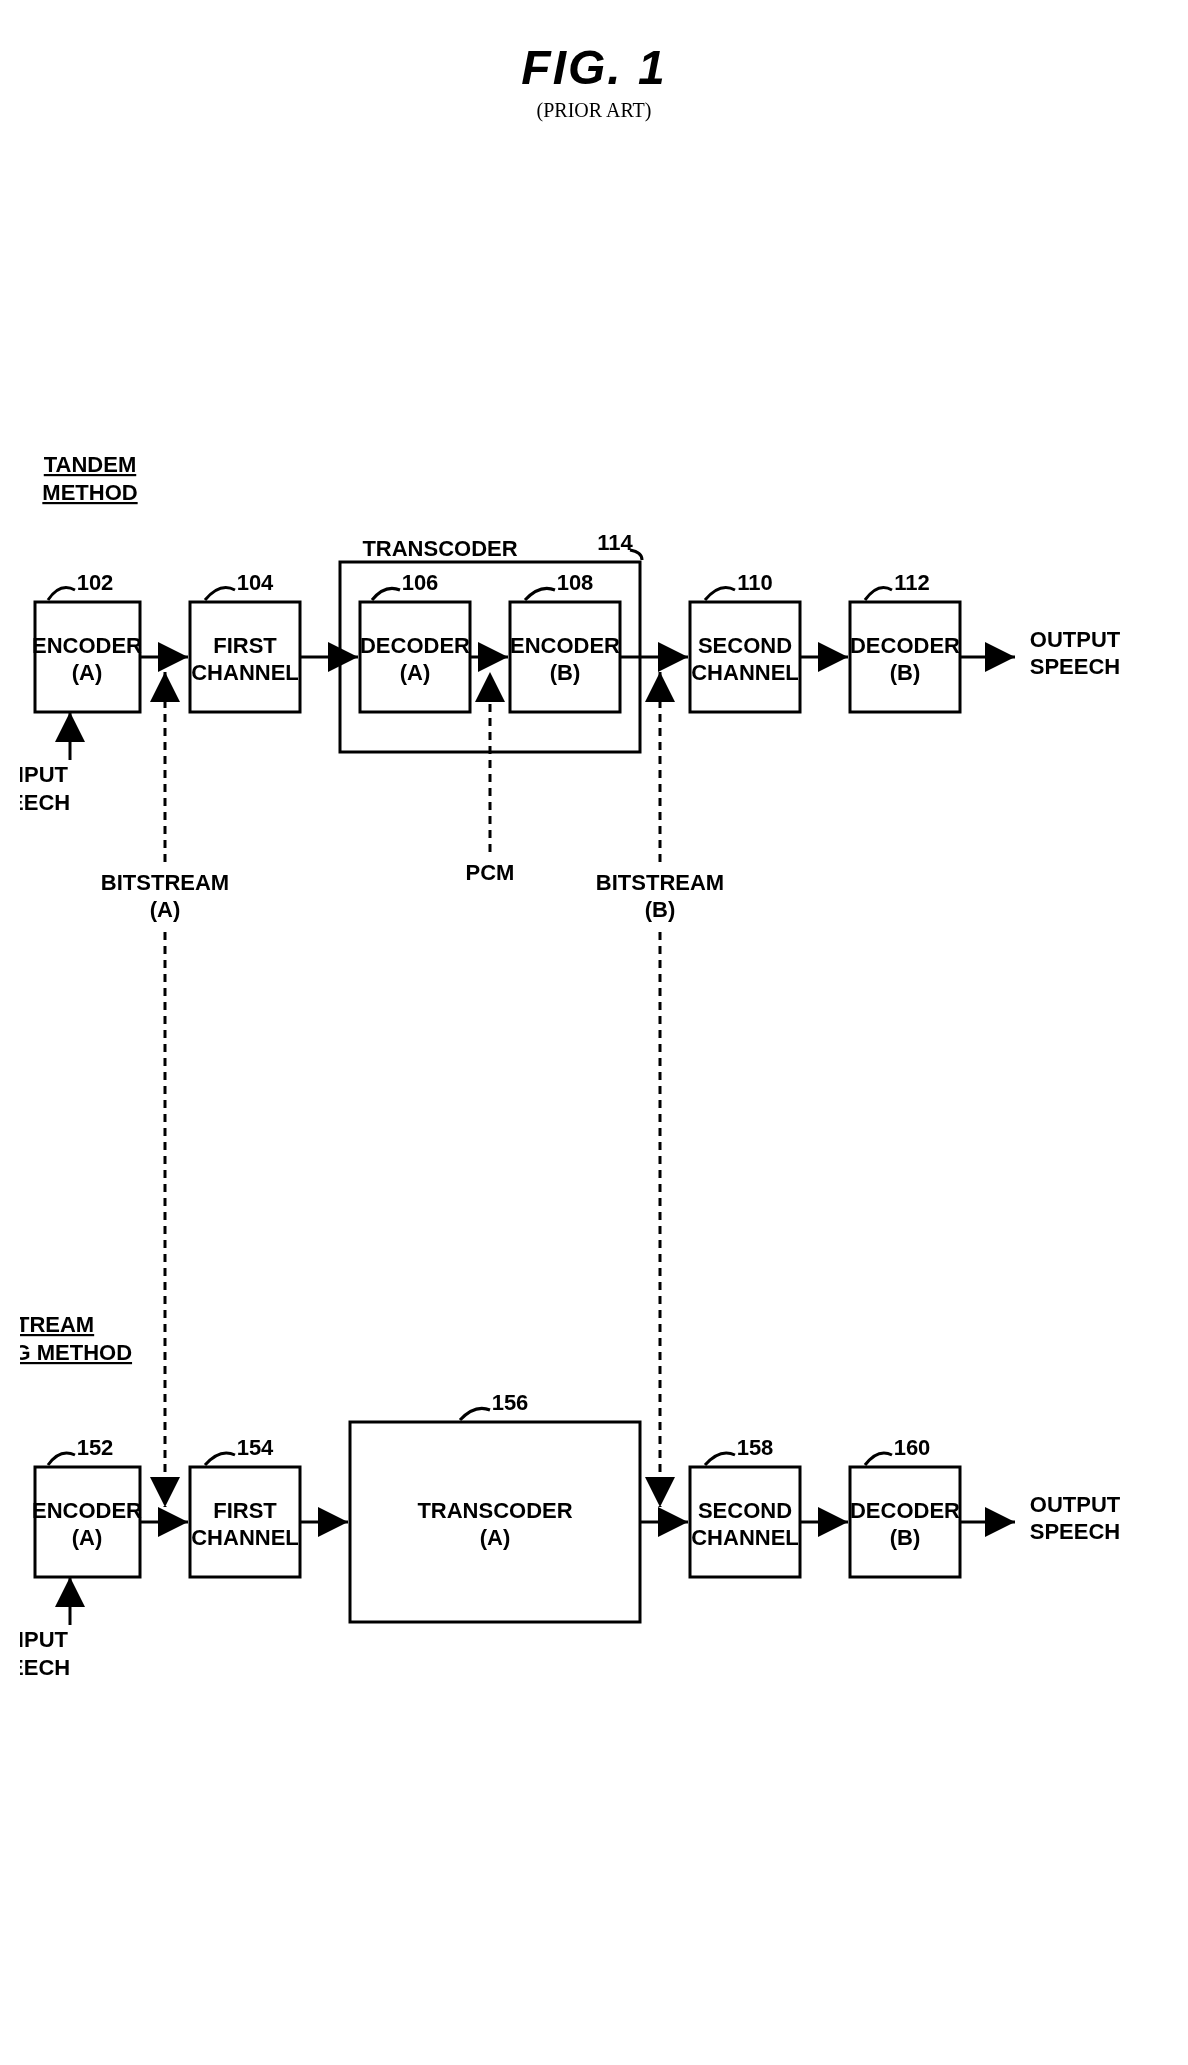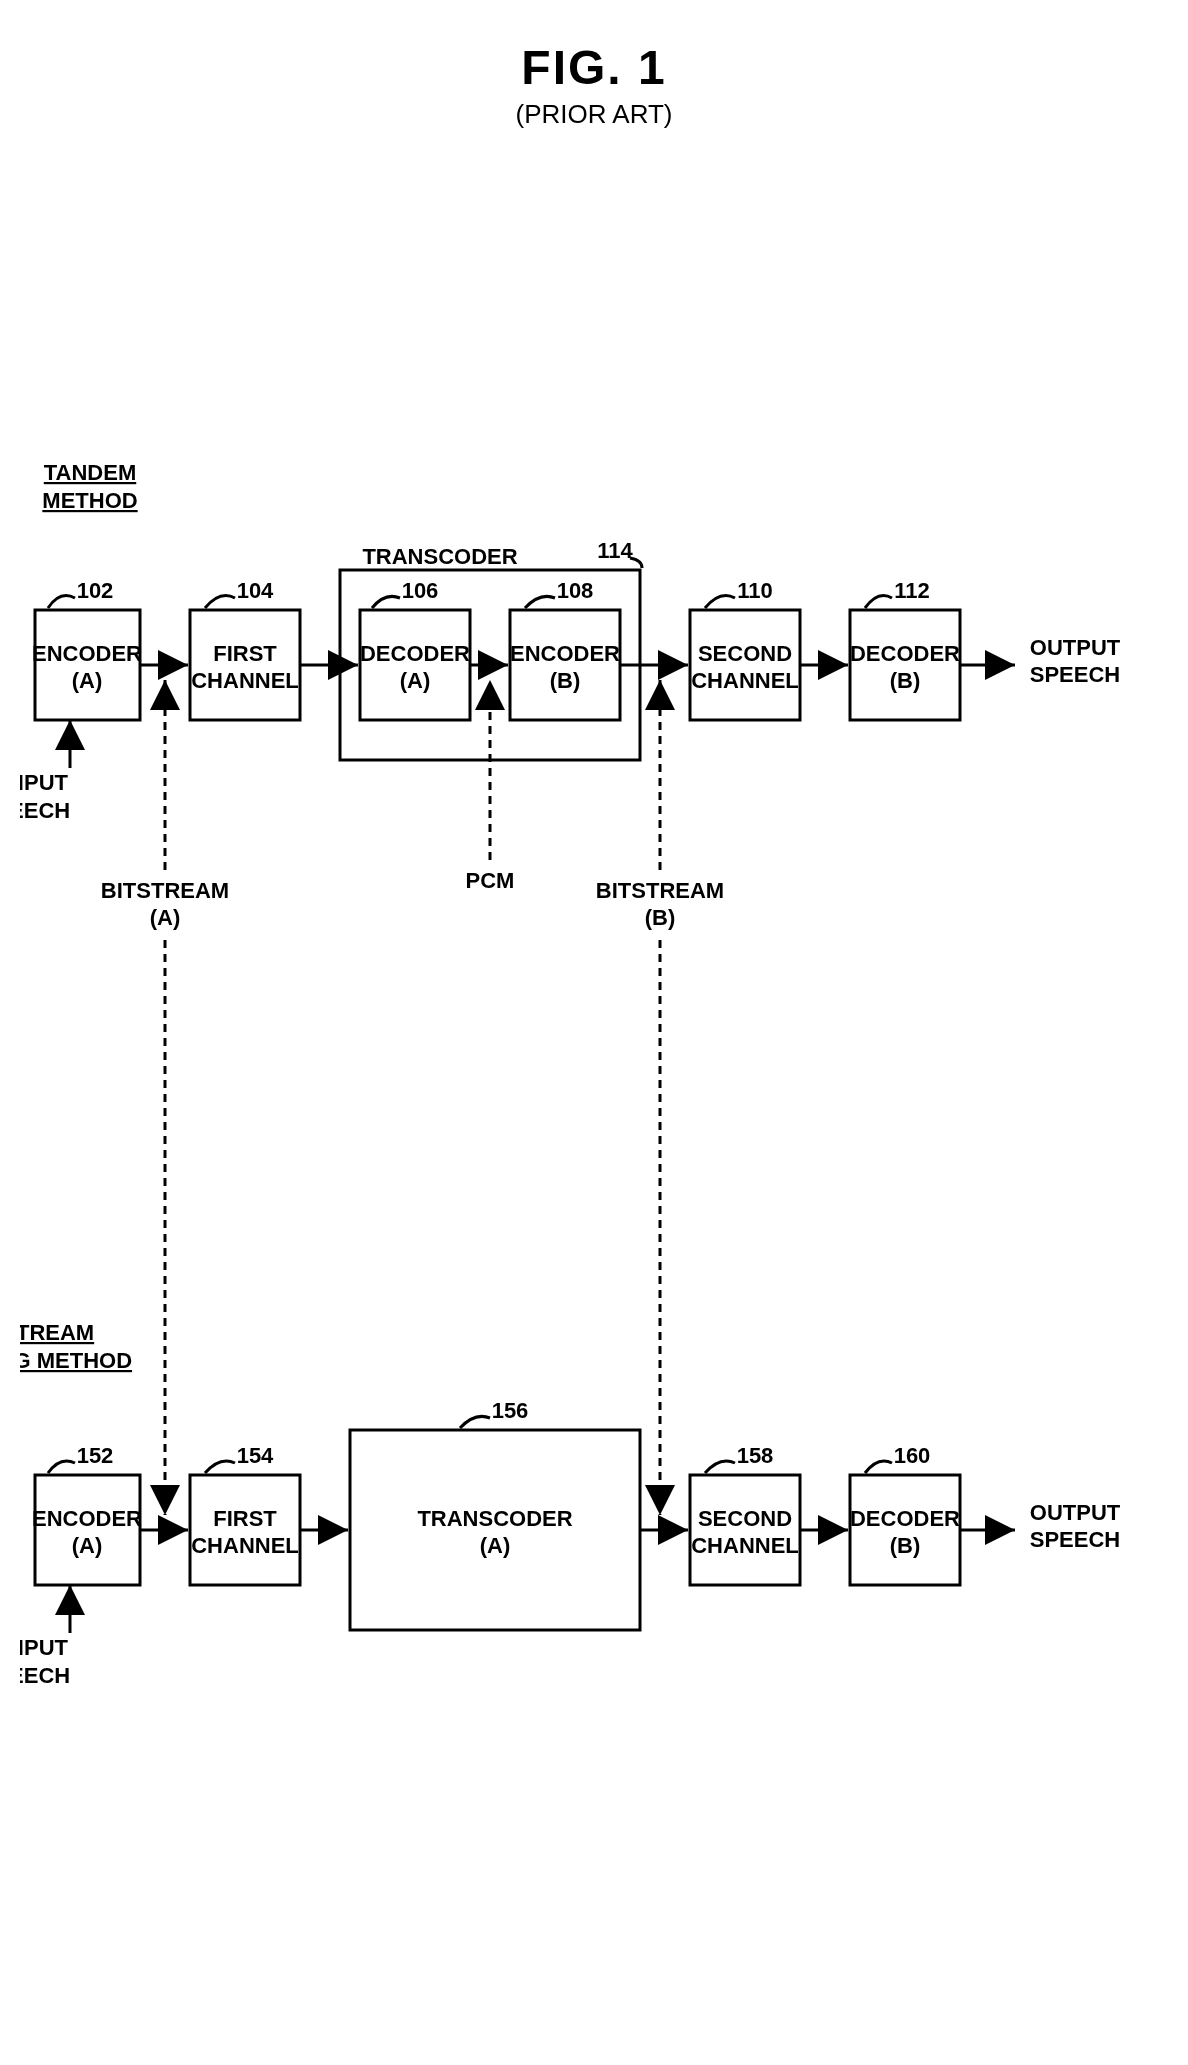--- a/index.html
+++ b/index.html
@@ -17,24 +17,25 @@
   }
   .title-block {
     text-align: center;
     margin-bottom: 50px;
     margin-top: 20px;
   }
   .fig-title {
     font-size: 48px;
     font-weight: bold;
     letter-spacing: 2px;
+    font-style: italic;
   }
   .fig-subtitle {
-    font-size: 26px;
-    font-family: Liberation Sans, sans-serif;
+    font-size: 20px;
+    font-family: Liberation Serif, serif;
     margin-top: 4px;
   }
   .diagram-area {
     position: relative;
     width: 1148px;
     height: 1800px;
   }
   svg { display: block; }
   .box {
     fill: white;

